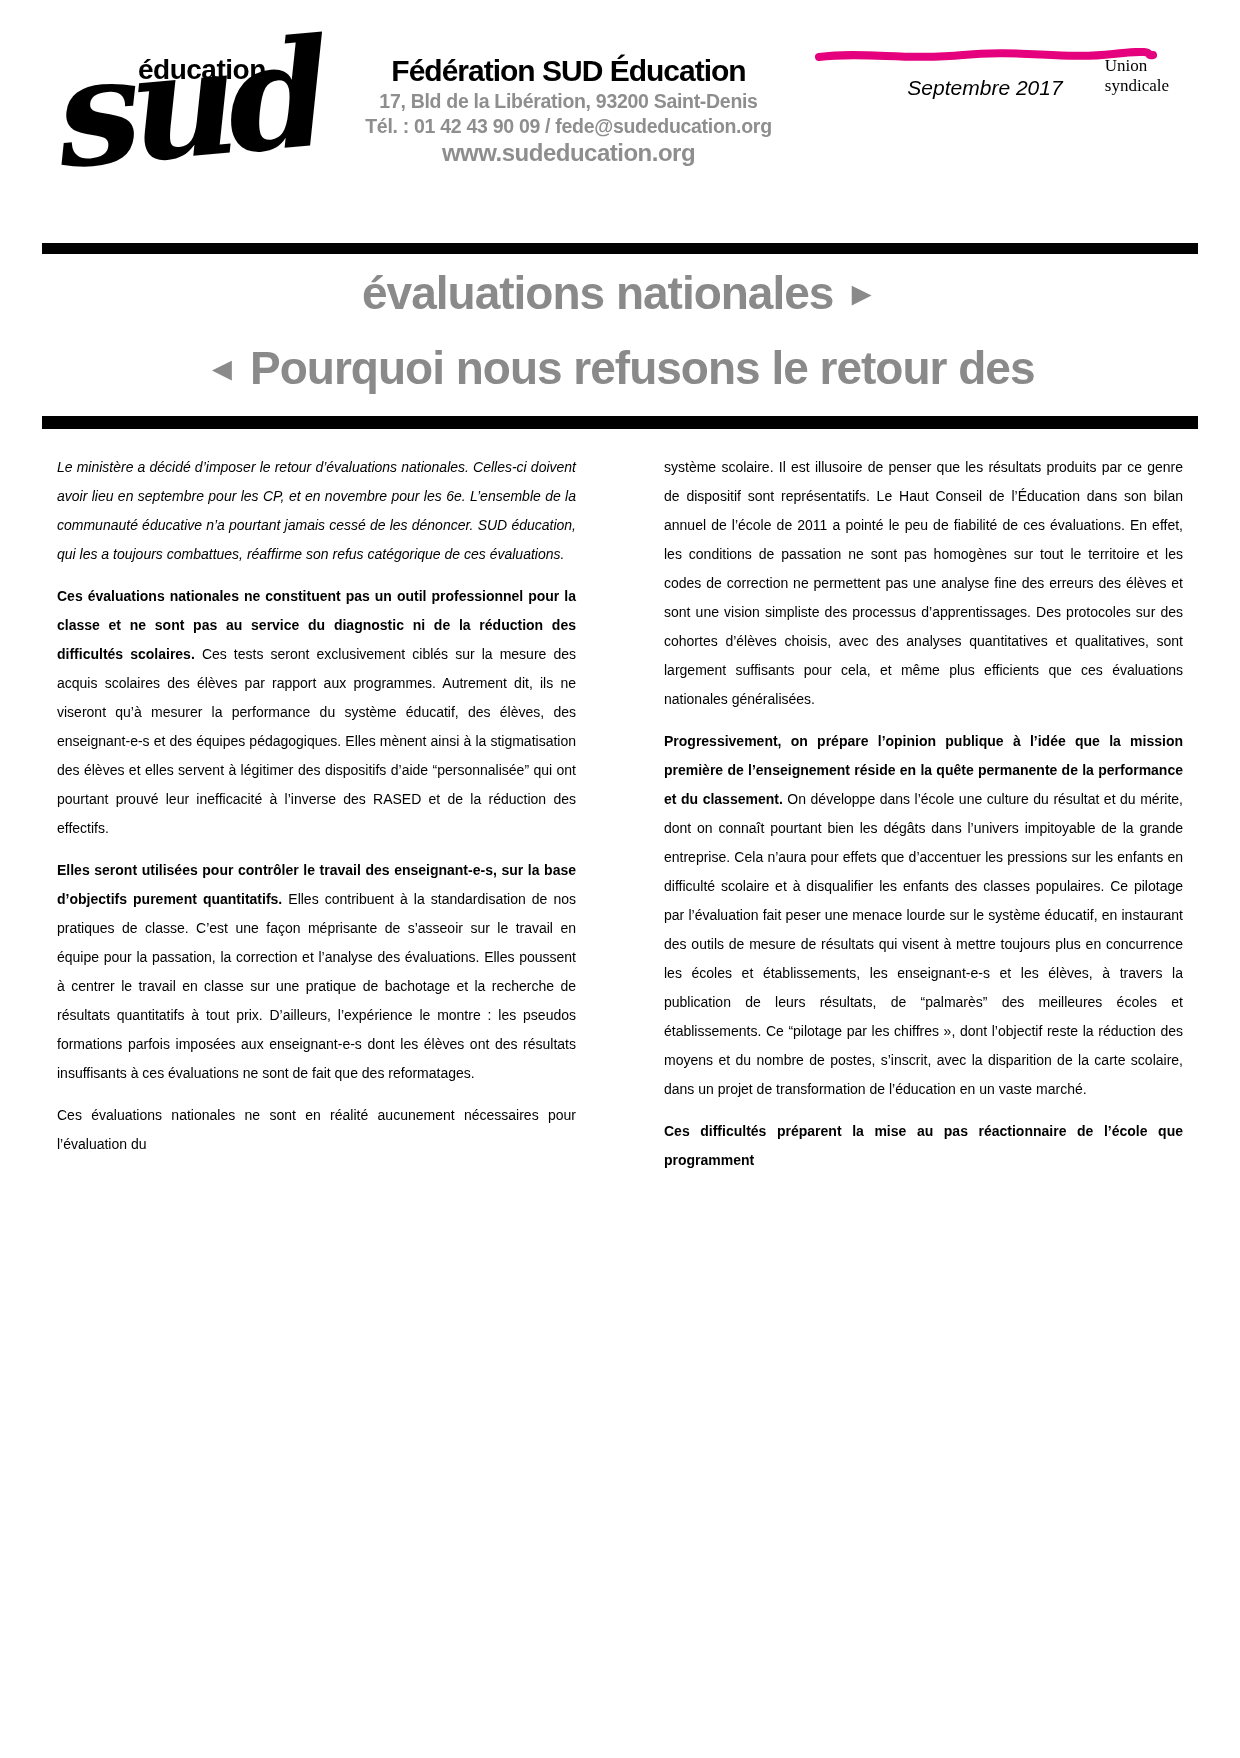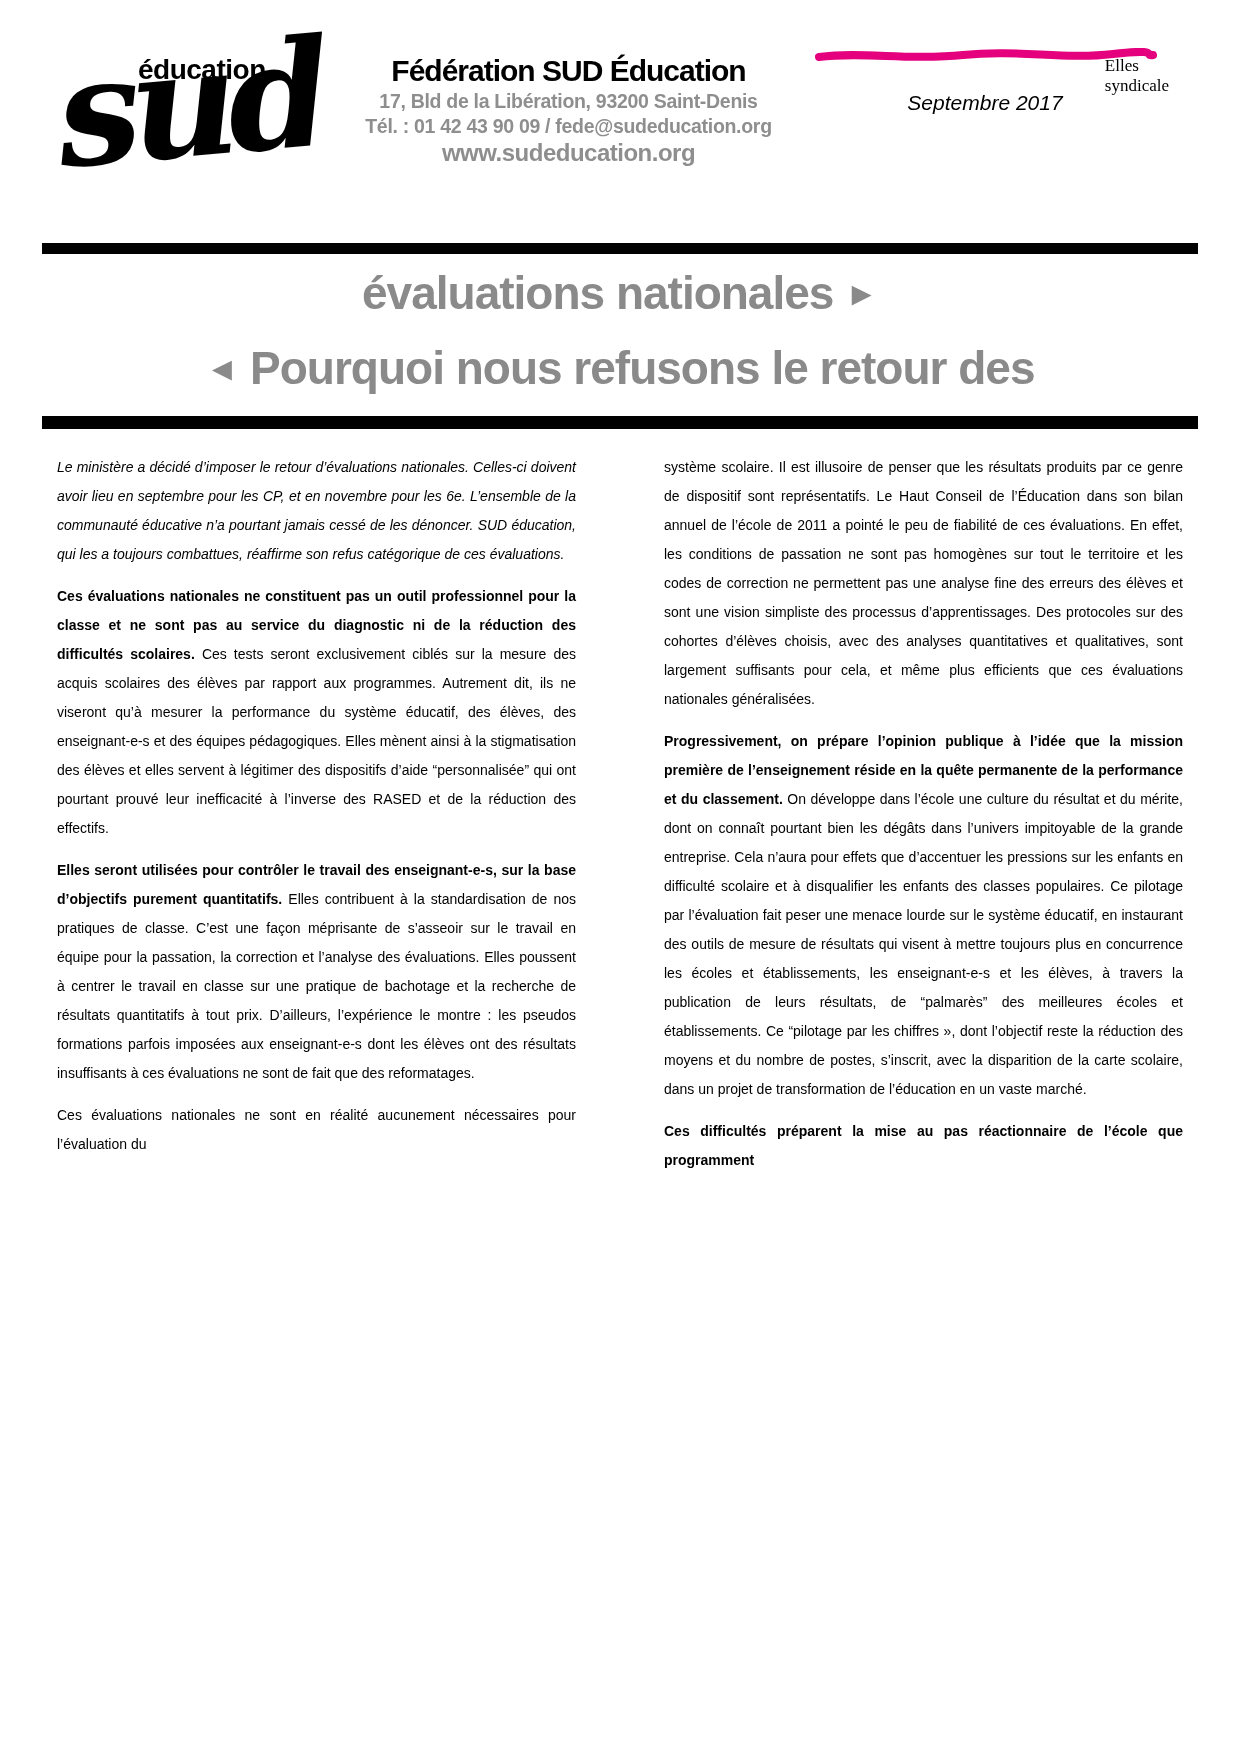--- a/index.html
+++ b/index.html
@@ -33,21 +33,21 @@
   .soli { width:400px; flex:none; position:relative; text-align:center; padding-top:8px; }
   .union {
     position:absolute; top:18px; right:16px; text-align:left;
     font-family:"Liberation Serif", serif; font-size:17px; line-height:1.15; color:#000;
   }
   .soli-name {
     font-family:"DejaVu Serif", serif; font-weight:bold;
     font-size:60px; letter-spacing:-2px; line-height:1; margin-top:30px; color:#000;
   }
   .soli-underline { display:block; margin:2px auto 0; }
-  .soli-date { font-style:italic; font-size:21px; margin-top:27px; color:#000; }
+  .soli-date { font-style:italic; font-size:21px; margin-top:12px; color:#000; }
 
   
   .bar { background:#000; margin:0 42px; }
   .bar-top { height:11px; margin-top:27px; }
   .bar-bottom { height:13px; }
   .title-block {
     text-align:center; color:#8a8a8a; font-weight:bold;
     font-size:46px; line-height:71px; letter-spacing:-1px;
     padding:4px 0 8px;
   }
@@ -75,21 +75,21 @@
 
     <div class="fed">
       <div class="fed-title">Fédération SUD Éducation</div>
       <div class="fed-line">17, Bld de la Libération, 93200 Saint-Denis</div>
       <div class="fed-line">Tél. : 01 42 43 90 09 / fede@sudeducation.org</div>
       <div class="fed-site">www.sudeducation.org</div>
     </div>
 
     <div class="soli">
       <div class="union">
-        <div>Elles</div>
+        <div>Union</div>
         <div>syndicale</div>
       </div>
       <svg class="soli-underline" width="345" height="16" viewBox="0 0 345 16" aria-hidden="true">
         <path d="M6 9 C 50 3, 95 13, 150 7 S 250 12, 300 6 S 330 9, 340 7" fill="none" stroke="#e5007d" stroke-width="8" stroke-linecap="round"></path>
       </svg>
       <div class="soli-date">Septembre 2017</div>
     </div>
   </div>
 
   <div class="bar bar-top"></div>

